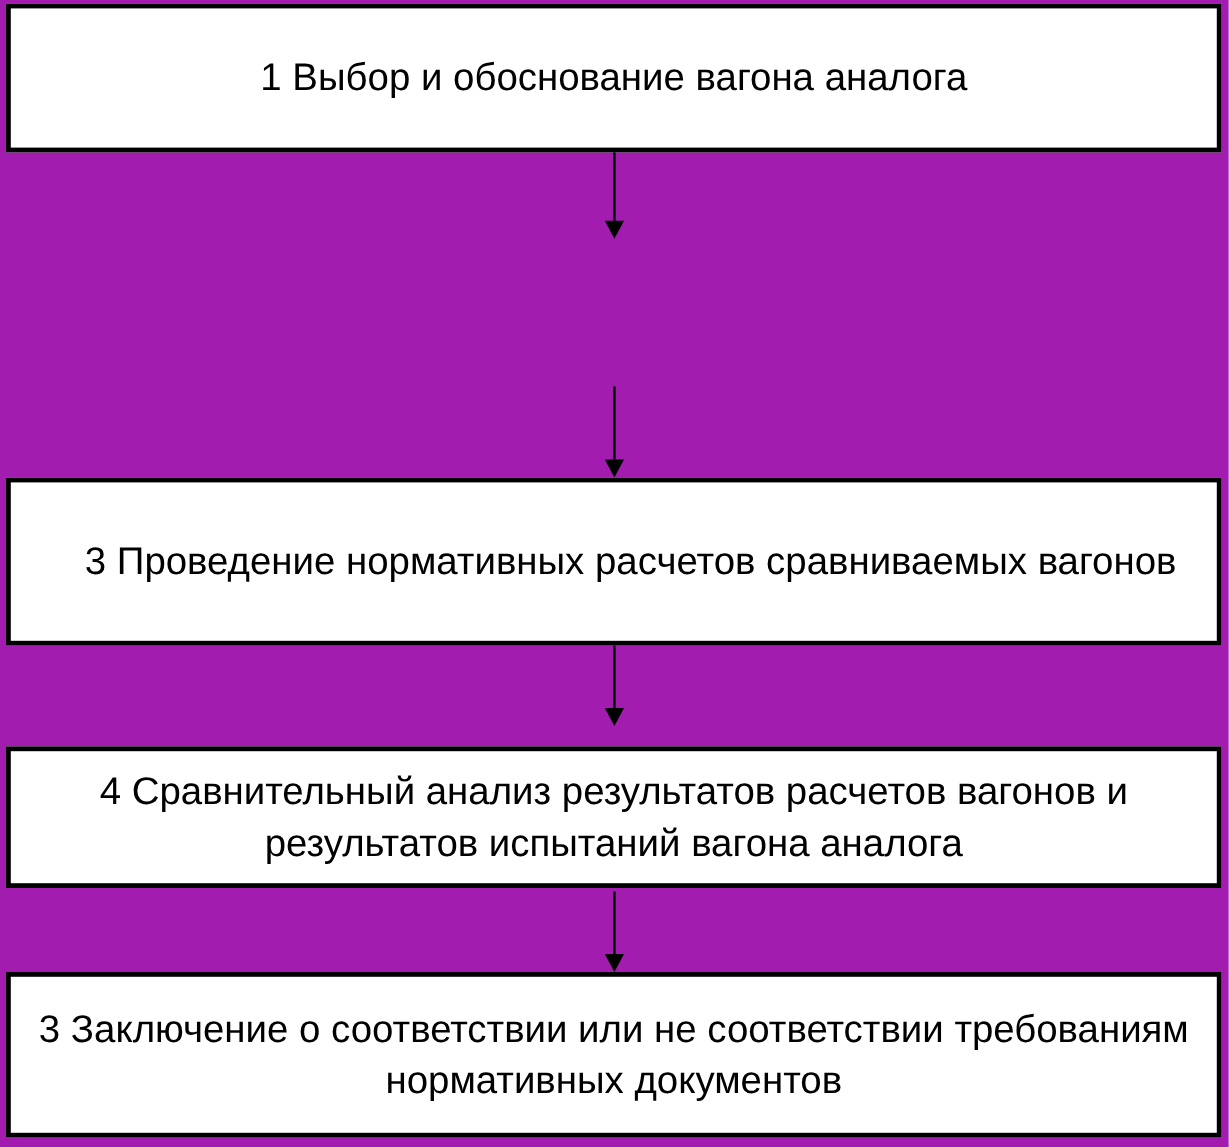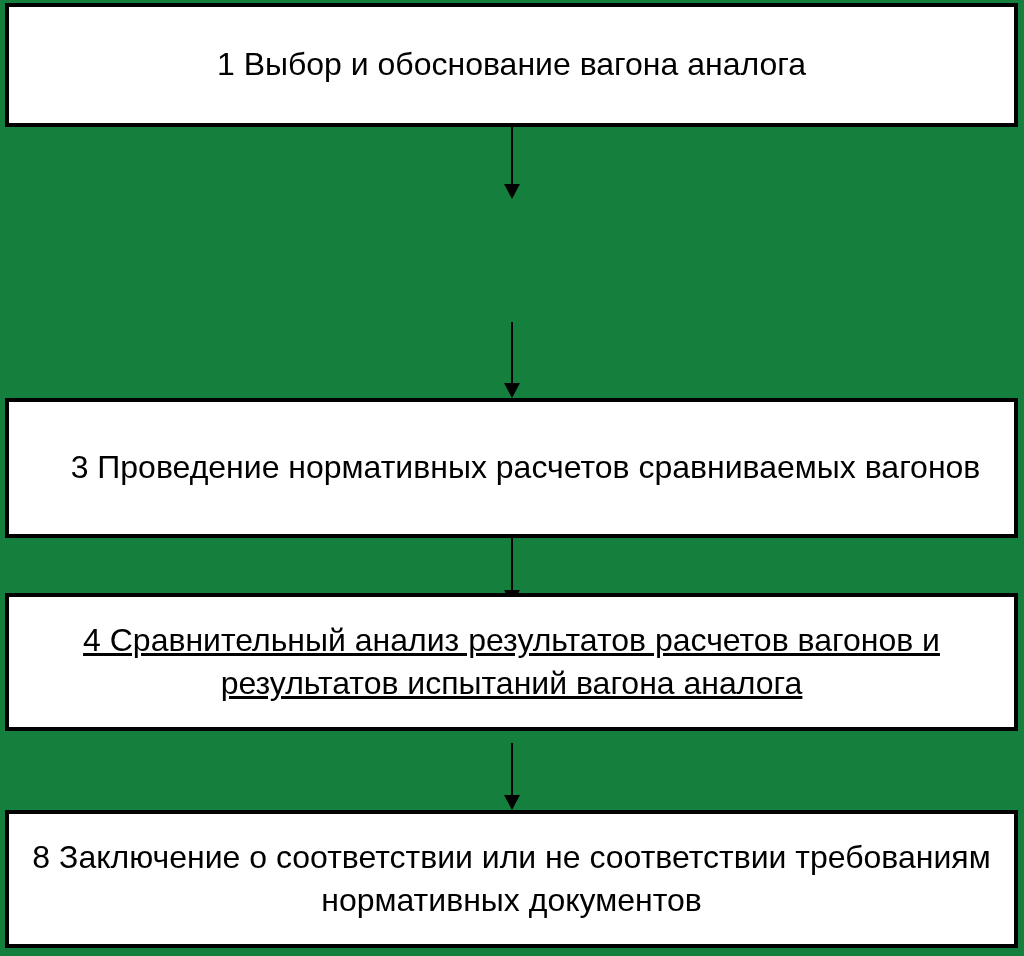--- a/index.html
+++ b/index.html
@@ -4,21 +4,21 @@
 <style>
   html, body {
     margin: 0;
     padding: 0;
     background: #ffffff;
   }
   .canvas {
     position: relative;
     width: 1024px;
     height: 956px;
-    background: #15803d;
+    background: #a21caf;
     font-family: "Liberation Sans", sans-serif;
     color: #000000;
   }
   .box {
     position: absolute;
     left: 5px;
     width: 1013px;
     box-sizing: border-box;
     border: 4px solid #000000;
     background: #ffffff;
@@ -28,21 +28,21 @@
     text-align: center;
   }
   .box .label {
     font-size: 32px;
     line-height: 1.35;
     padding: 0 6px;
   }
   .box1 { top: 3px;   height: 124px; }
   .box2 { top: 199px; height: 123px; }
   .box3 { top: 398px; height: 140px; padding-left: 28px; }
-  .box4 { top: 593px; height: 138px; text-decoration: underline; }
+  .box4 { top: 622px; height: 118px; }
   .box5 { top: 810px; height: 138px; }
 
   .arrow {
     position: absolute;
     left: 504px;            
     width: 16px;
     display: flex;
     flex-direction: column;
     align-items: center;
   }
@@ -95,16 +95,16 @@
   <div class="box box4">
     <span class="label">4 Сравнительный анализ результатов расчетов вагонов и результатов испытаний вагона аналога</span>
   </div>
 
   <div class="arrow arrow4">
     <div class="line"></div>
     <div class="head"></div>
   </div>
 
   <div class="box box5">
-    <span class="label">8 Заключение о соответствии или не соответствии требованиям нормативных документов</span>
+    <span class="label">3 Заключение о соответствии или не соответствии требованиям нормативных документов</span>
   </div>
 
 </div>
 
 </body></html>

